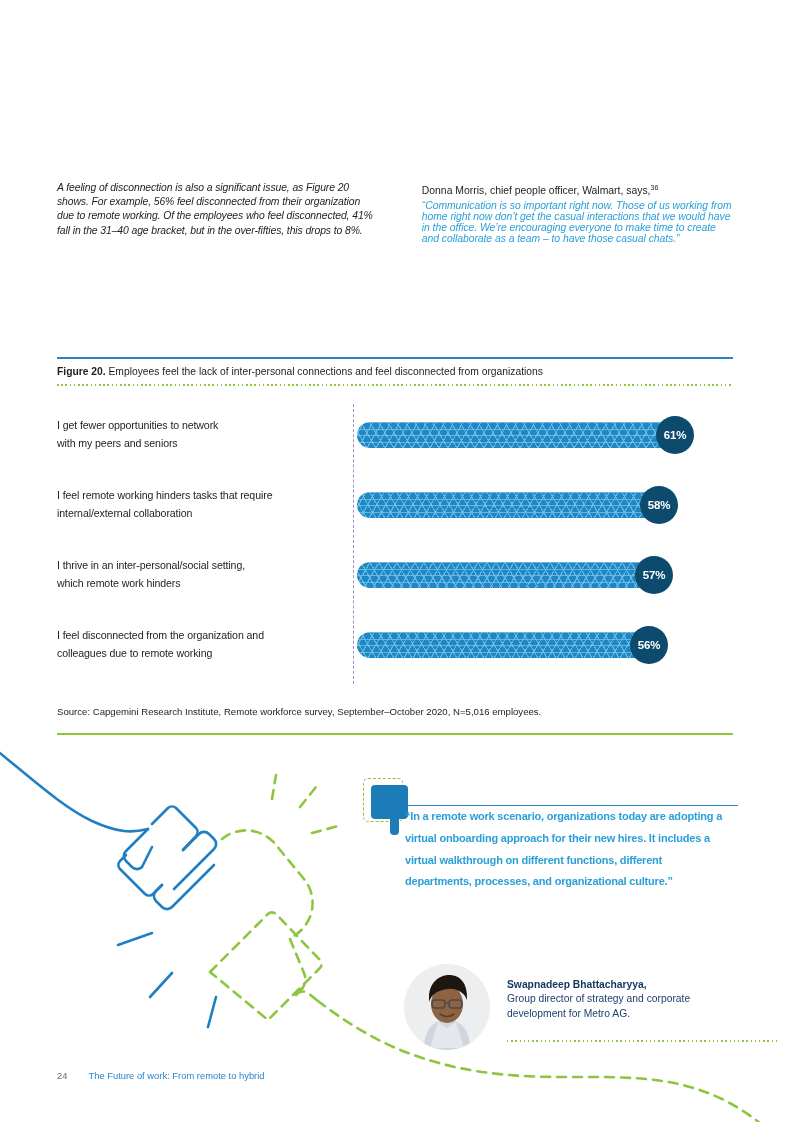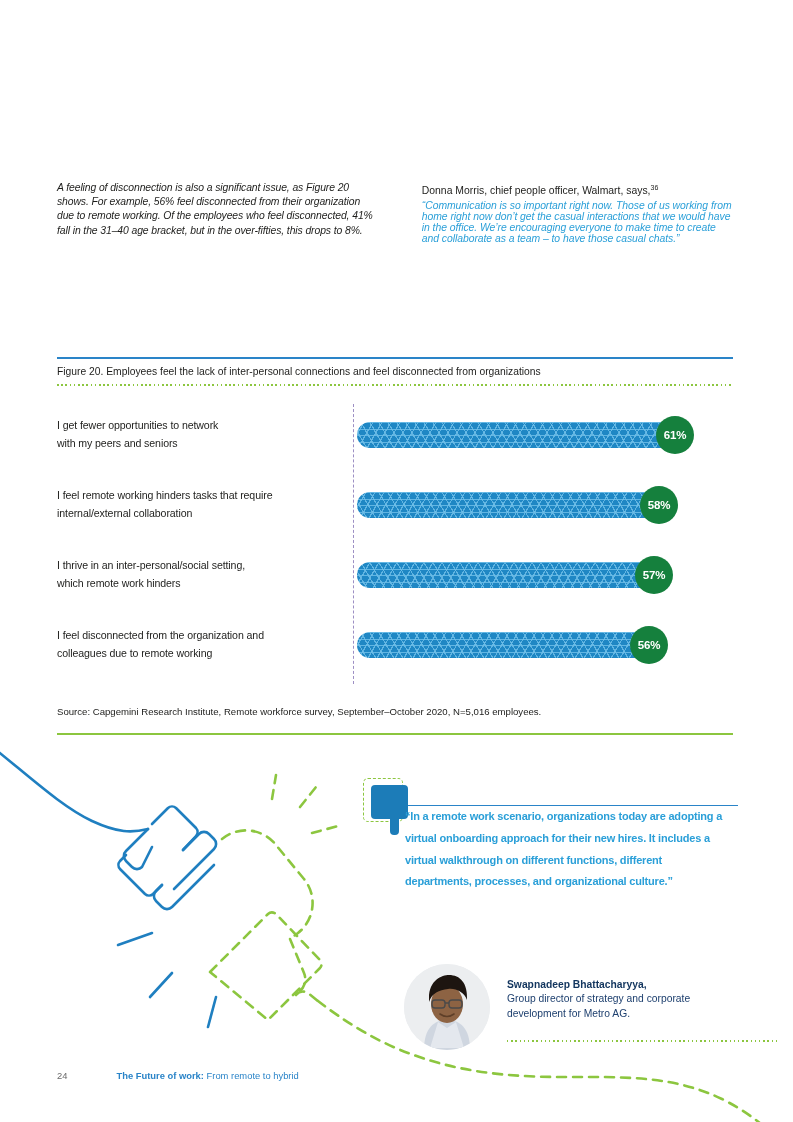--- a/index.html
+++ b/index.html
@@ -65,21 +65,21 @@
     height: 1.5px;
     background: #2a84c8;
     width: 100%;
   }
   .fig-caption {
     font-size: 10.3px;
     line-height: 15px;
     padding: 5px 0 5px 0;
     color: #1d1d1b;
   }
-  .fig-caption b { font-weight: normal; margin-top: 24px; }
+  .fig-caption b { font-weight: bold; margin-top: 24px; }
   .fig-rule-bottom {
     height: 2px;
     width: 100%;
     background-image: repeating-linear-gradient(to right,
        #8cc63f 0px, #8cc63f 1.6px, rgba(255,255,255,0) 1.6px, rgba(255,255,255,0) 4.2px);
   }
 
   
   .chart {
     position: absolute;
@@ -136,21 +136,21 @@
       repeating-linear-gradient(to bottom,
         rgba(110,190,232,0.85) 0px, rgba(110,190,232,0.85) 1.2px,
         rgba(110,190,232,0) 1.2px, rgba(110,190,232,0) 6.6px);
   }
   .bar-knob {
     position: absolute;
     top: -6px;
     width: 38px;
     height: 38px;
     border-radius: 50%;
-    background: #15803d;
+    background: #0c4a6e;
     color: #ffffff;
     font-size: 11.5px;
     font-weight: bold;
     display: flex;
     align-items: center;
     justify-content: center;
     letter-spacing: -0.2px;
   }
 
   
@@ -286,21 +286,21 @@
   .footer {
     position: absolute;
     left: 57px;
     top: 1070px;
     font-size: 9.4px;
     color: #2a84c8;
     display: flex;
     gap: 21px;
   }
   .footer .pg { color: #6a6a6a; }
-  .footer .ttl b { font-weight: bold; margin-left: 28px; }
+  .footer .ttl b { font-weight: normal; }
 </style>
 </head>
 <body>
 
 <div class="text-cols">
   <div class="col-left">
     <p class="body-par">A feeling of disconnection is also a significant issue, as Figure 20 shows. For example, 56% feel disconnected from their organization due to remote working. Of the employees who feel disconnected, 41% fall in the 31–40 age bracket, but in the over-fifties, this drops to 8%.</p>
   </div>
   <div class="col-right">
     <p class="attrib-line"><span>Donna Morris, chief people officer, Walmart, says,</span><sup>36</sup></p>

